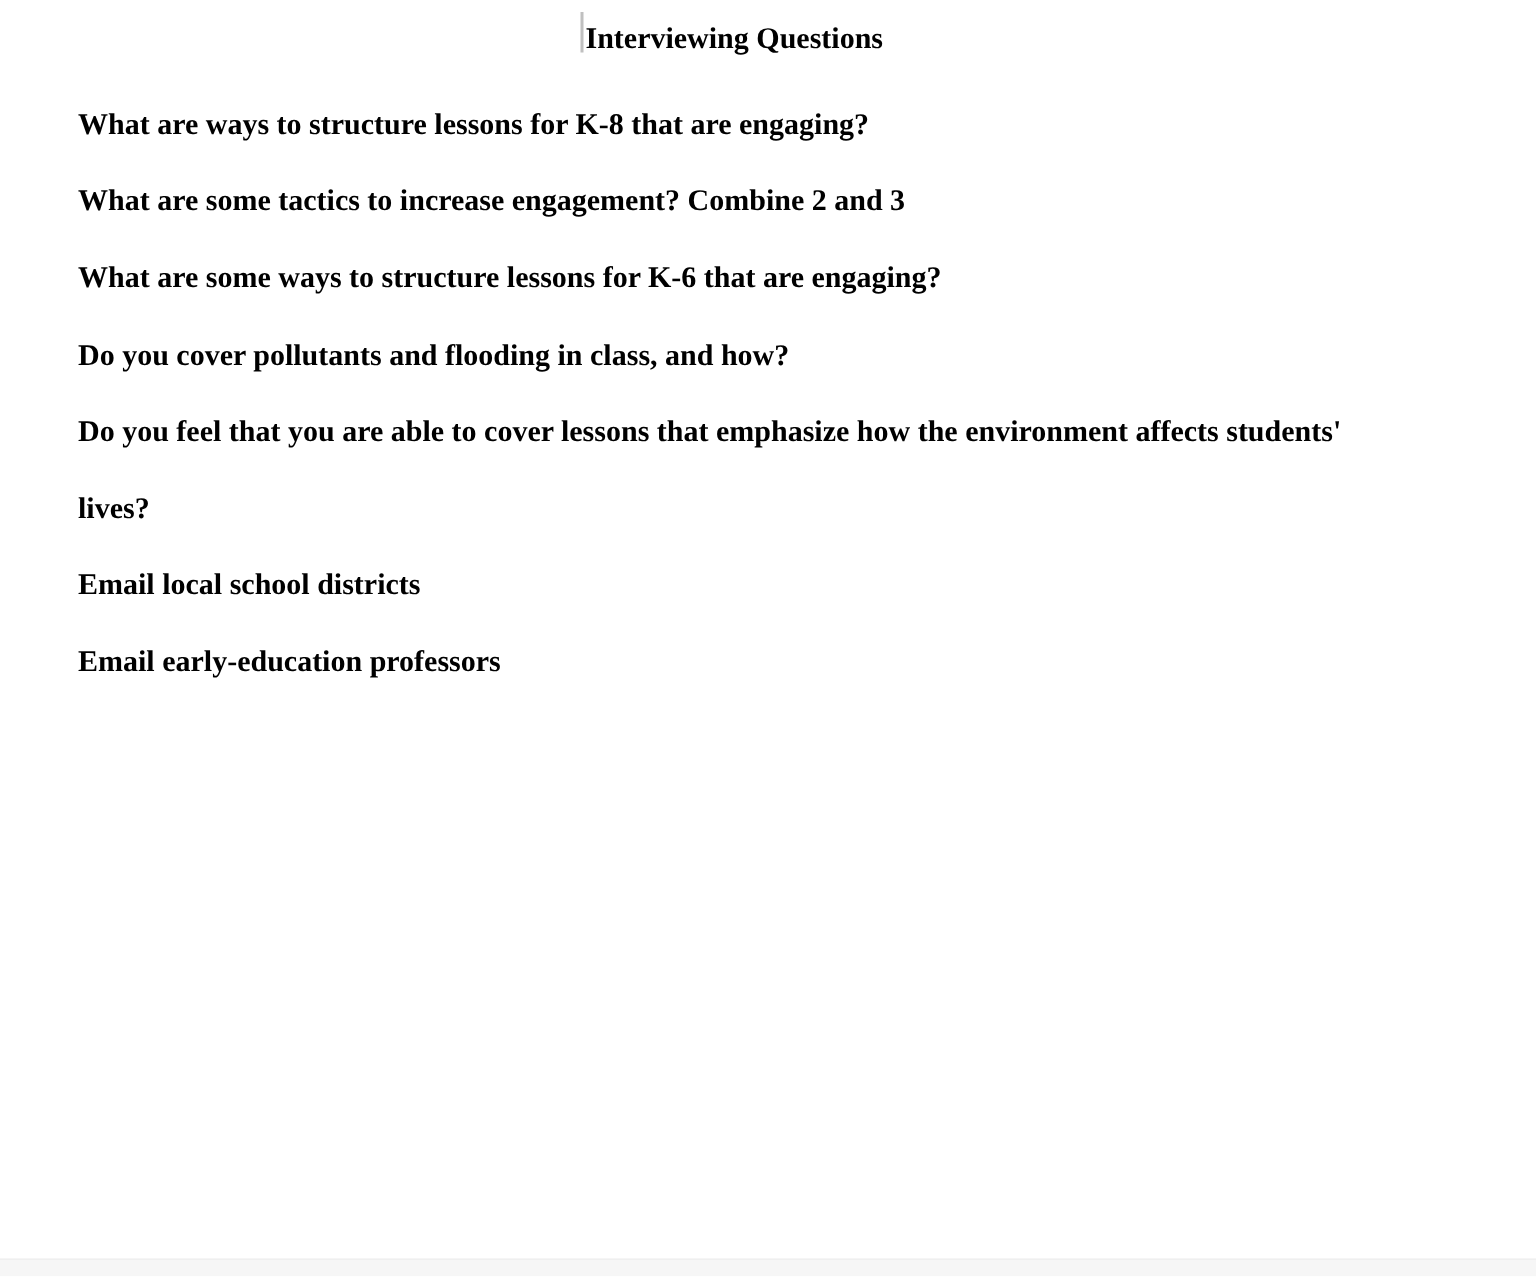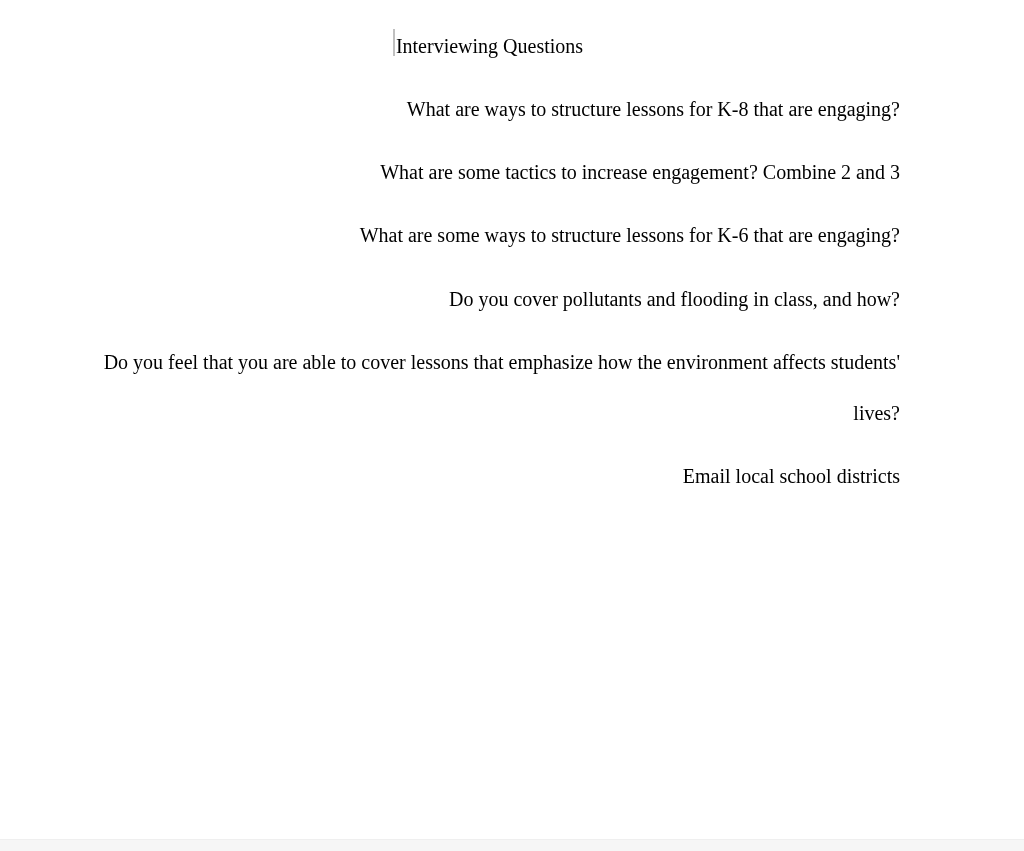--- a/index.html
+++ b/index.html
@@ -12,21 +12,21 @@
   .page {
     position: relative;
     width: 1024px;
     height: 851px;
     background: #ffffff;
     overflow: hidden;
   }
   .content {
     margin-left: 52px;
     width: 872px;
-    padding-top: 20px;
+    font-weight: bold;
   }
   .title-line {
     text-align: center;
     font-size: 20px;
     line-height: 52px;
     height: 52px;
     white-space: nowrap;
   }
   .caret {
     display: inline-block;
@@ -34,24 +34,23 @@
     height: 27px;
     background: #c0c0c0;
     vertical-align: -3px;
     margin-right: 1px;
   }
   .body-text {
     margin-top: 6px;
     width: 860px;
   }
   .para {
-    margin: 12px;
+    margin: 0;
     font-size: 20px;
     line-height: 51.2px;
-    text-align: right;
   }
   .para.underline {
     text-decoration: underline;
   }
   .page-bottom {
     position: absolute;
     left: 0;
     bottom: 0;
     width: 100%;
     height: 11px;
@@ -65,16 +64,17 @@
 <div class="page">
   <div class="content">
     <div class="title-line"><span class="caret"></span><span>Interviewing Questions</span></div>
     <div class="body-text">
         <p class="para">What are ways to structure lessons for K-8 that are engaging?</p>
         <p class="para">What are some tactics to increase engagement? Combine 2 and 3</p>
         <p class="para">What are some ways to structure lessons for K-6 that are engaging?</p>
         <p class="para">Do you cover pollutants and flooding in class, and how?</p>
         <p class="para">Do you feel that you are able to cover lessons that emphasize how the environment affects students' lives?</p>
         <p class="para">Email local school districts</p>
+        <p class="para">Email early-education professors</p>
       </div>
   </div>
   <div class="page-bottom"></div>
 </div>
 
 </body></html>

